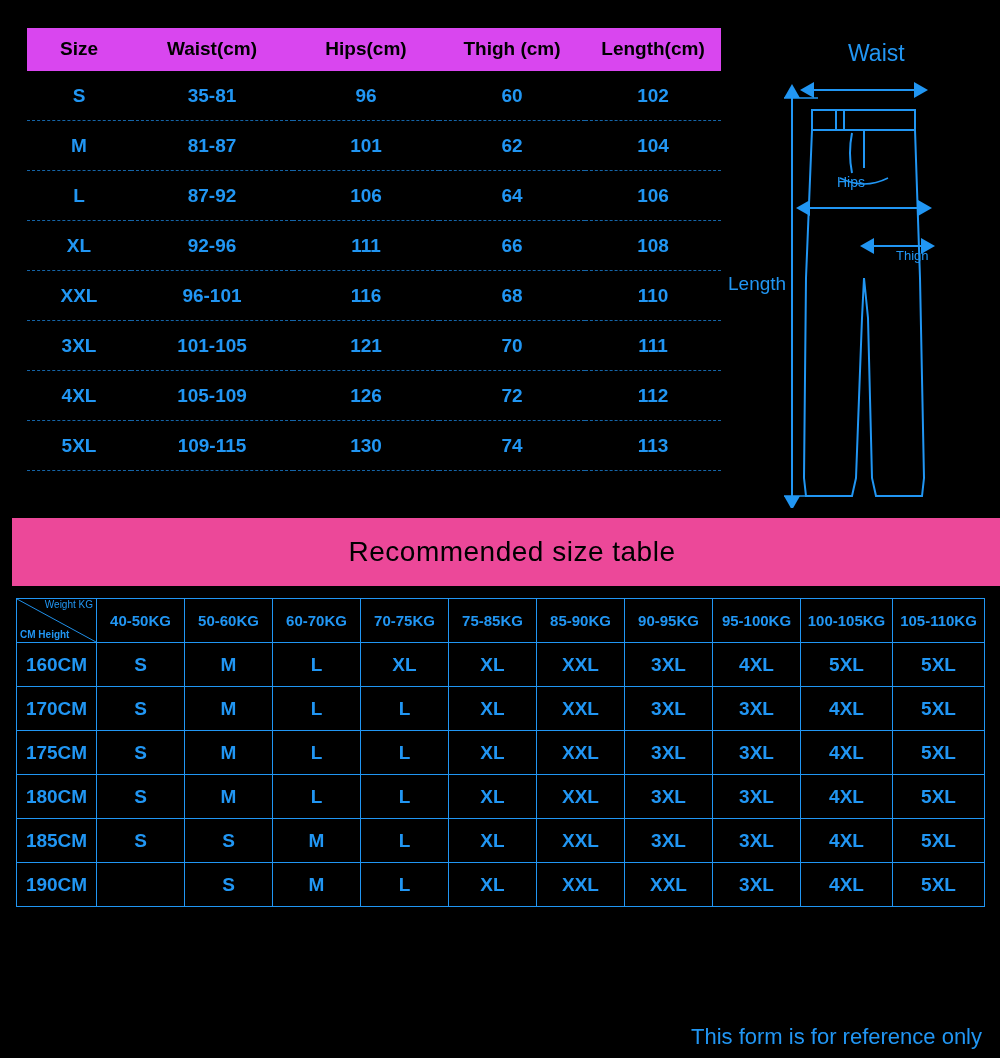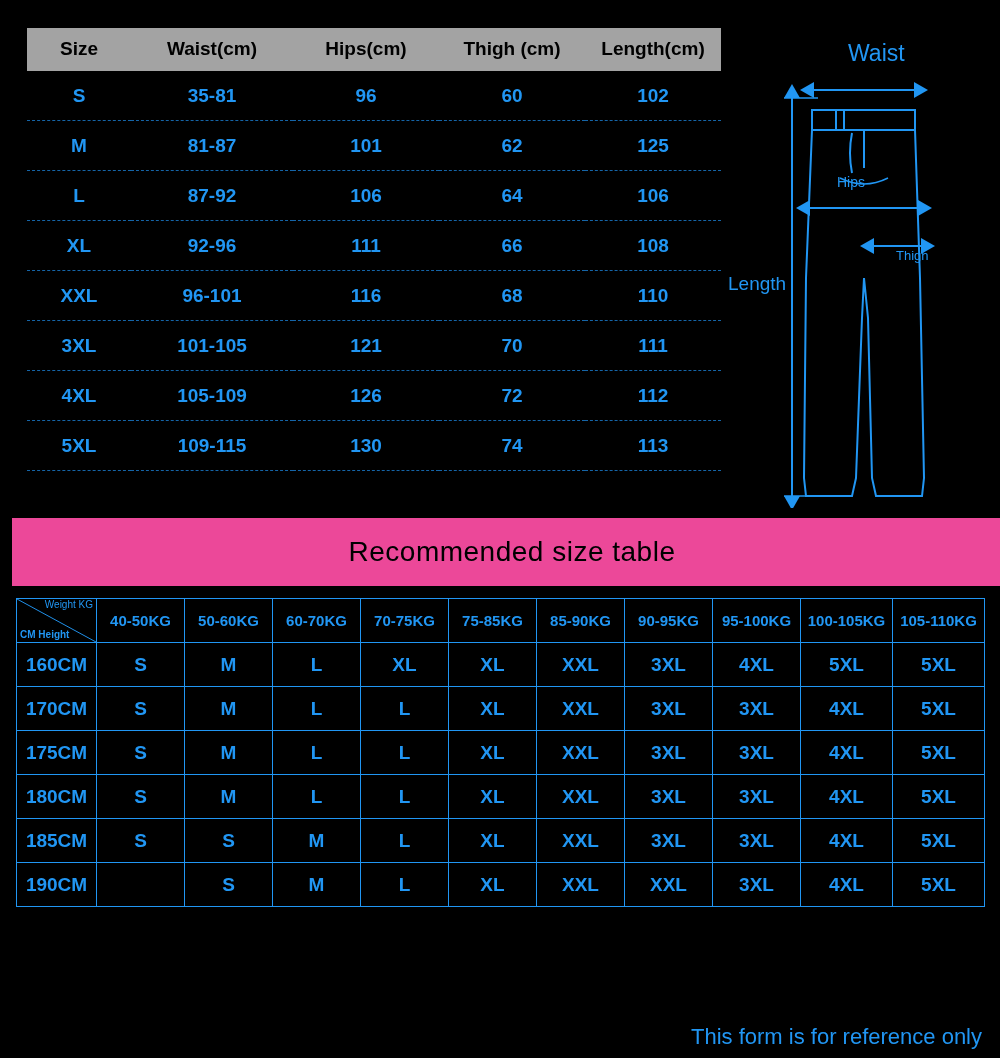--- a/index.html
+++ b/index.html
@@ -32,21 +32,21 @@
   
   .size-table {
     position: absolute;
     left: 27px;
     top: 28px;
     width: 694px;
     border-collapse: collapse;
     table-layout: fixed;
   }
   .size-table th {
-    background: #a3a3a3;
+    background: #d946ef;
     color: #000000;
     font-size: 19px;
     font-weight: bold;
     padding: 10px 0 11px 0;
     text-align: center;
     border: none;
   }
   .size-table td {
     color: #2196f3;
     font-size: 19px;
@@ -203,21 +203,21 @@
           <td>35-81</td>
           <td>96</td>
           <td>60</td>
           <td>102</td>
         </tr>
         <tr>
           <td>M</td>
           <td>81-87</td>
           <td>101</td>
           <td>62</td>
-          <td>125</td>
+          <td>104</td>
         </tr>
         <tr>
           <td>L</td>
           <td>87-92</td>
           <td>106</td>
           <td>64</td>
           <td>106</td>
         </tr>
         <tr>
           <td>XL</td>

